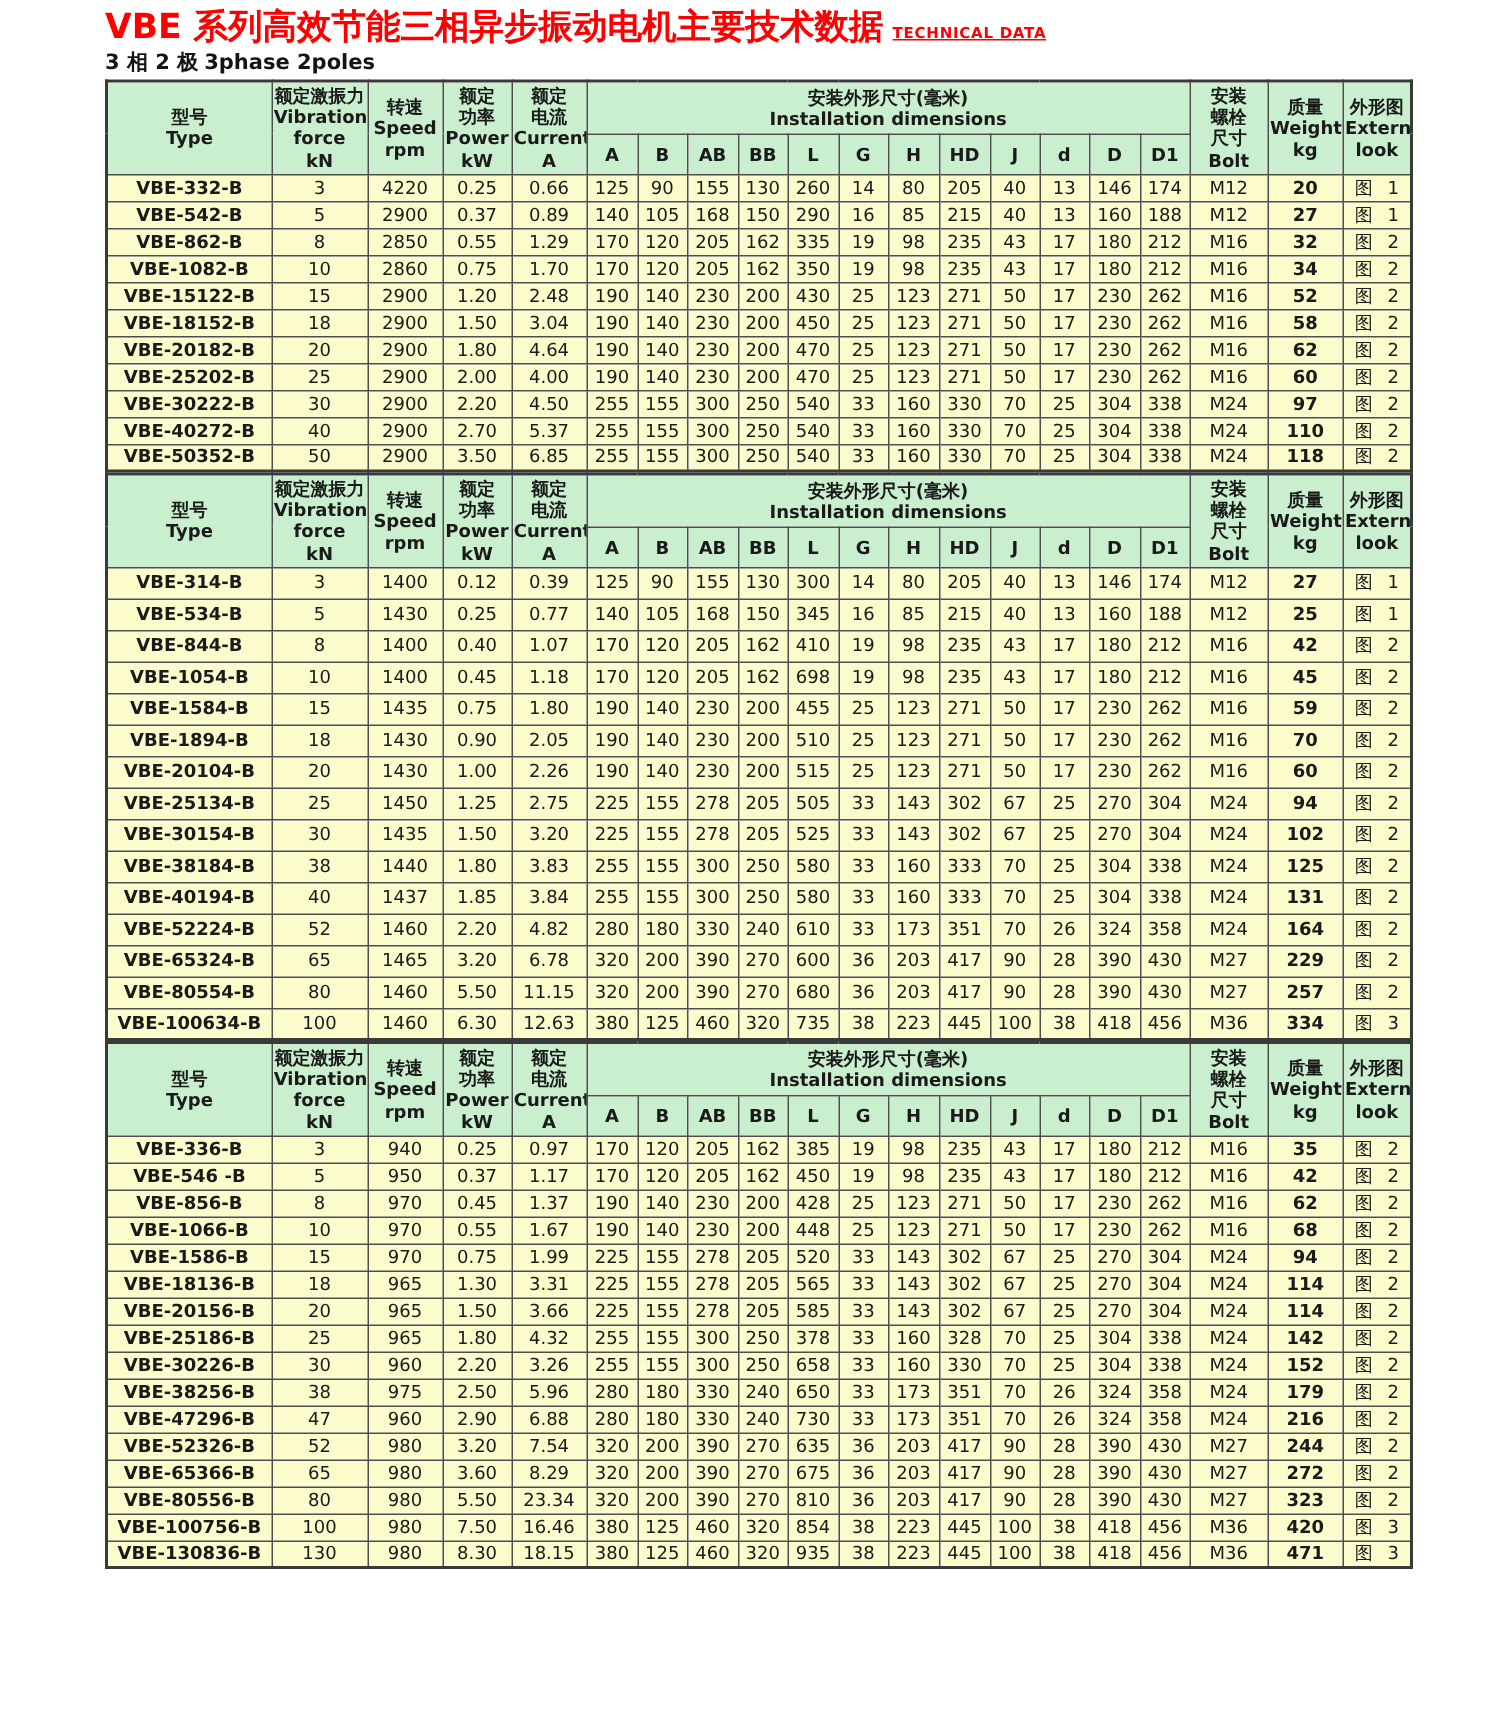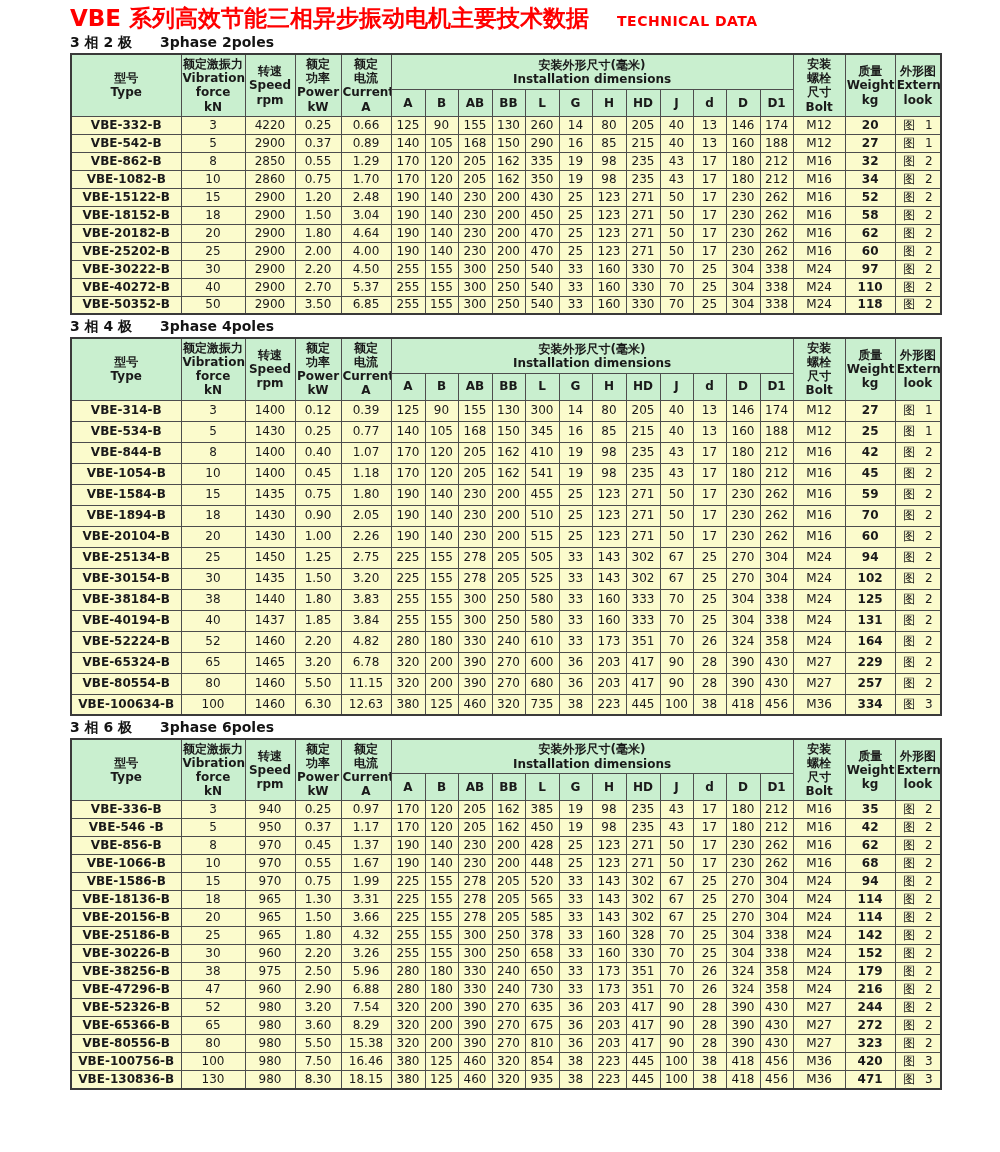--- a/index.html
+++ b/index.html
@@ -11,23 +11,23 @@
   }
   *{box-sizing:border-box;}
   html,body{margin:0;padding:0;}
   body{
     width:1000px;min-height:1152px;background:#ffffff;color:var(--text);
     font-family:"DejaVu Sans","Liberation Sans",sans-serif;
   }
   .doc{padding:5px 60px 8px 70px;}
   .title-row{margin:0 0 3px 0;line-height:1.15;white-space:nowrap;}
   .title-cn{font-size:23px;font-weight:bold;color:var(--title-red);}
-  .title-en{font-size:14px;font-weight:bold;color:var(--title-red);margin-left:28px;letter-spacing:0.5px;}
+  .title-en{font-size:10px;font-weight:bold;color:var(--title-red);text-decoration:underline;margin-left:6px;letter-spacing:0.5px;}
   .sec-label{font-size:14px;font-weight:bold;color:#141414;margin:3px 0 2px 0;line-height:1.2;}
-  .sec-label .en{margin-left:28px;}
+  .sec-label .en{margin-left:4px;}
   table{border-collapse:collapse;table-layout:fixed;width:870px;border:2px solid #3a3a3a;}
   th,td{border:1px solid var(--border);text-align:center;vertical-align:middle;padding:0 1px;overflow:hidden;}
   thead th{background:var(--header-bg);font-weight:600;font-size:12px;line-height:1.18;}
   thead tr.h1{height:35px;}
   thead tr.h2{height:27px;}
   tbody td{background:var(--row-bg);font-size:12px;line-height:1.1;}
   .t-tight tbody td{height:18px;}
   .t-loose tbody td{height:21px;}
   td.c-type,td.c-weight{font-weight:bold;}
   td.c-look{word-spacing:6px;}
@@ -376,23 +376,20 @@
               <td class="c-bolt">M24</td>
               <td class="c-weight">118</td>
               <td class="c-look">图 2</td>
             </tr>
           </tbody>
         </table>
       </div>
   </div>
 
   <div>
-    <div class="sec-label">
-      <span class="cn">3 相 4 极</span><span class="en">3phase 4poles</span>
-    </div>
     <div class="tbl-host">
         <table class="t-loose">
           <colgroup>
             <col style="width: 110px;">
             <col style="width: 64px;">
             <col style="width: 50px;">
             <col style="width: 46px;">
             <col style="width: 50px;">
             <col style="width: 34px;">
             <col style="width: 33px;">
@@ -545,21 +542,21 @@
             <tr>
               <td class="c-type">VBE-1054-B</td>
               <td class="c-force">10</td>
               <td class="c-speed">1400</td>
               <td class="c-power">0.45</td>
               <td class="c-current">1.18</td>
               <td class="c-a">170</td>
               <td class="c-b">120</td>
               <td class="c-ab">205</td>
               <td class="c-bb">162</td>
-              <td class="c-l">541</td>
+              <td class="c-l">698</td>
               <td class="c-g">19</td>
               <td class="c-h">98</td>
               <td class="c-hd">235</td>
               <td class="c-j">43</td>
               <td class="c-d-small">17</td>
               <td class="c-d-big">180</td>
               <td class="c-d1">212</td>
               <td class="c-bolt">M16</td>
               <td class="c-weight">45</td>
               <td class="c-look">图 2</td>
@@ -805,23 +802,20 @@
               <td class="c-bolt">M36</td>
               <td class="c-weight">334</td>
               <td class="c-look">图 3</td>
             </tr>
           </tbody>
         </table>
       </div>
   </div>
 
   <div>
-    <div class="sec-label">
-      <span class="cn">3 相 6 极</span><span class="en">3phase 6poles</span>
-    </div>
     <div class="tbl-host">
         <table class="t-tight">
           <colgroup>
             <col style="width: 110px;">
             <col style="width: 64px;">
             <col style="width: 50px;">
             <col style="width: 46px;">
             <col style="width: 50px;">
             <col style="width: 34px;">
             <col style="width: 33px;">
@@ -1189,21 +1183,21 @@
               <td class="c-d1">430</td>
               <td class="c-bolt">M27</td>
               <td class="c-weight">272</td>
               <td class="c-look">图 2</td>
             </tr>
             <tr>
               <td class="c-type">VBE-80556-B</td>
               <td class="c-force">80</td>
               <td class="c-speed">980</td>
               <td class="c-power">5.50</td>
-              <td class="c-current">15.38</td>
+              <td class="c-current">23.34</td>
               <td class="c-a">320</td>
               <td class="c-b">200</td>
               <td class="c-ab">390</td>
               <td class="c-bb">270</td>
               <td class="c-l">810</td>
               <td class="c-g">36</td>
               <td class="c-h">203</td>
               <td class="c-hd">417</td>
               <td class="c-j">90</td>
               <td class="c-d-small">28</td>

